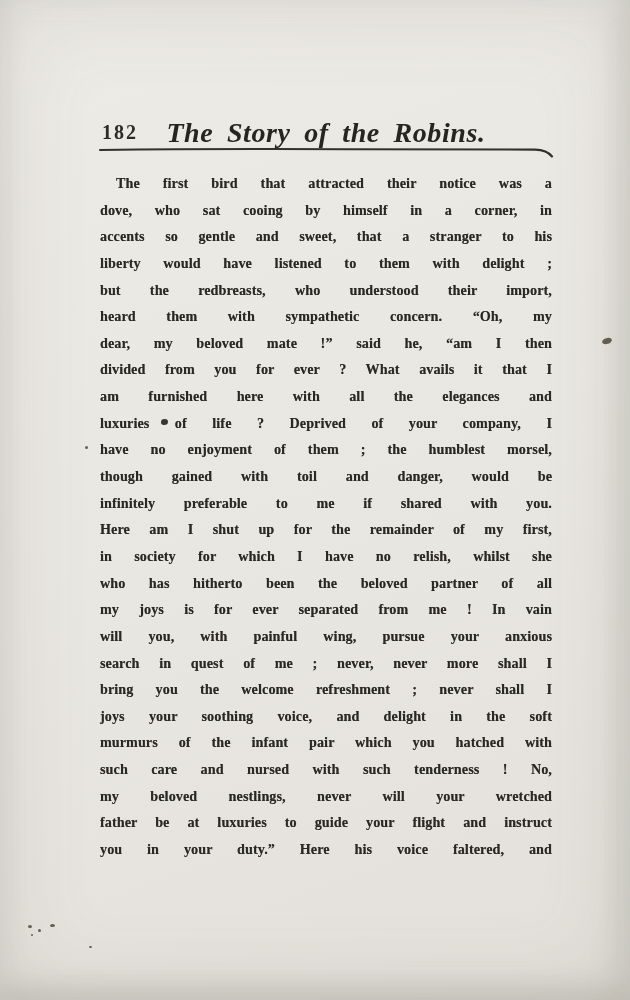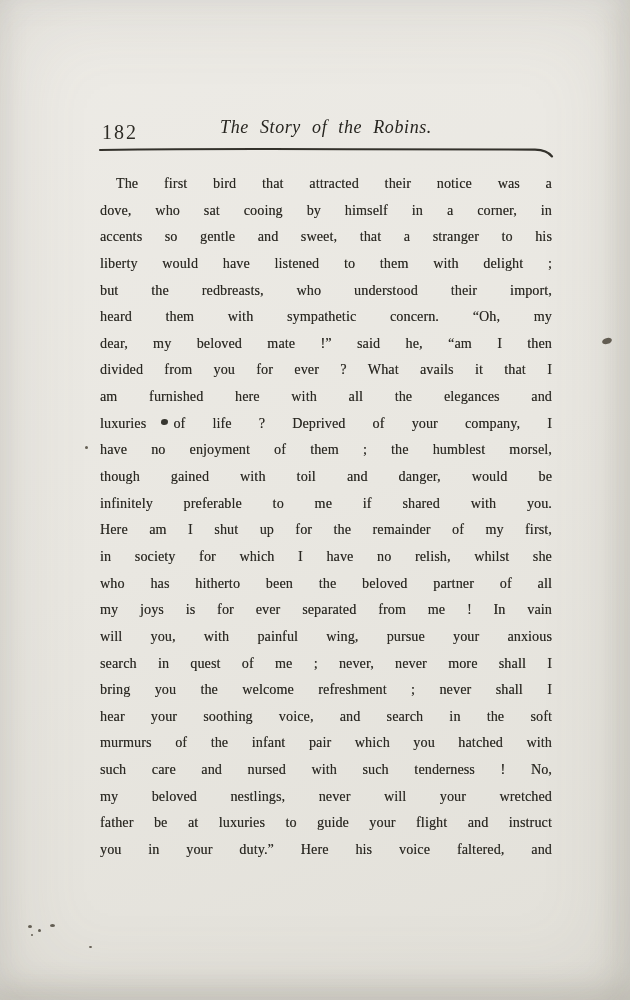--- a/index.html
+++ b/index.html
@@ -10,40 +10,41 @@
     margin: 0 auto;
     overflow: hidden;
     background: linear-gradient(160deg, #edebe6 0%, #e9e7e1 50%, #e2e0d9 100%);
     box-shadow:
       inset 0 0 90px rgba(110, 104, 92, 0.16),
       inset -14px 0 30px rgba(110, 104, 92, 0.10),
       inset 0 -12px 28px rgba(105, 99, 88, 0.16),
       inset 0 8px 20px rgba(255, 255, 255, 0.45);
     font-family: "Liberation Serif", "DejaVu Serif", serif;
     color: #2a2822;
+    font-weight: bold;
   }
   .running-head {
     position: absolute;
     top: 117px;
     left: 100px;
     width: 452px;
     height: 30px;
   }
   .page-number {
     position: absolute;
     left: 2px;
     top: 4px;
     font-size: 20px;
     letter-spacing: 2px;
     color: #2e2c26;
   }
   .running-title {
     text-align: center;
     font-style: italic;
-    font-size: 18px;
+    font-size: 28px;
     letter-spacing: 0.6px;
     word-spacing: 6px;
     color: #272520;
   }
   .header-rule {
     position: absolute;
     top: 145px;
     left: 97px;
   }
   .body-text {
@@ -105,21 +106,21 @@
       <div class="text-line">have no enjoyment of them ; the humblest morsel,</div>
       <div class="text-line">though gained with toil and danger, would be</div>
       <div class="text-line">infinitely preferable to me if shared with you.</div>
       <div class="text-line">Here am I shut up for the remainder of my first,</div>
       <div class="text-line">in society for which I have no relish, whilst she</div>
       <div class="text-line">who has hitherto been the beloved partner of all</div>
       <div class="text-line">my joys is for ever separated from me ! In vain</div>
       <div class="text-line">will you, with painful wing, pursue your anxious</div>
       <div class="text-line">search in quest of me ; never, never more shall I</div>
       <div class="text-line">bring you the welcome refreshment ; never shall I</div>
-      <div class="text-line">hear your soothing voice, and search in the soft</div>
+      <div class="text-line">joys your soothing voice, and delight in the soft</div>
       <div class="text-line">murmurs of the infant pair which you hatched with</div>
       <div class="text-line">such care and nursed with such tenderness ! No,</div>
       <div class="text-line">my beloved nestlings, never will your wretched</div>
       <div class="text-line">father be at luxuries to guide your flight and instruct</div>
       <div class="text-line">you in your duty.” Here his voice faltered, and</div>
     </div>
 
   <div class="blot" style="left:161px; top:419px; width:7px;  height:6px;"></div>
   <div class="speck" style="left:602px; top:338px; width:10px; height:6px; transform:rotate(-18deg);"></div>
   <div class="speck" style="left:85px;  top:446px; width:3px;  height:3px;"></div>

